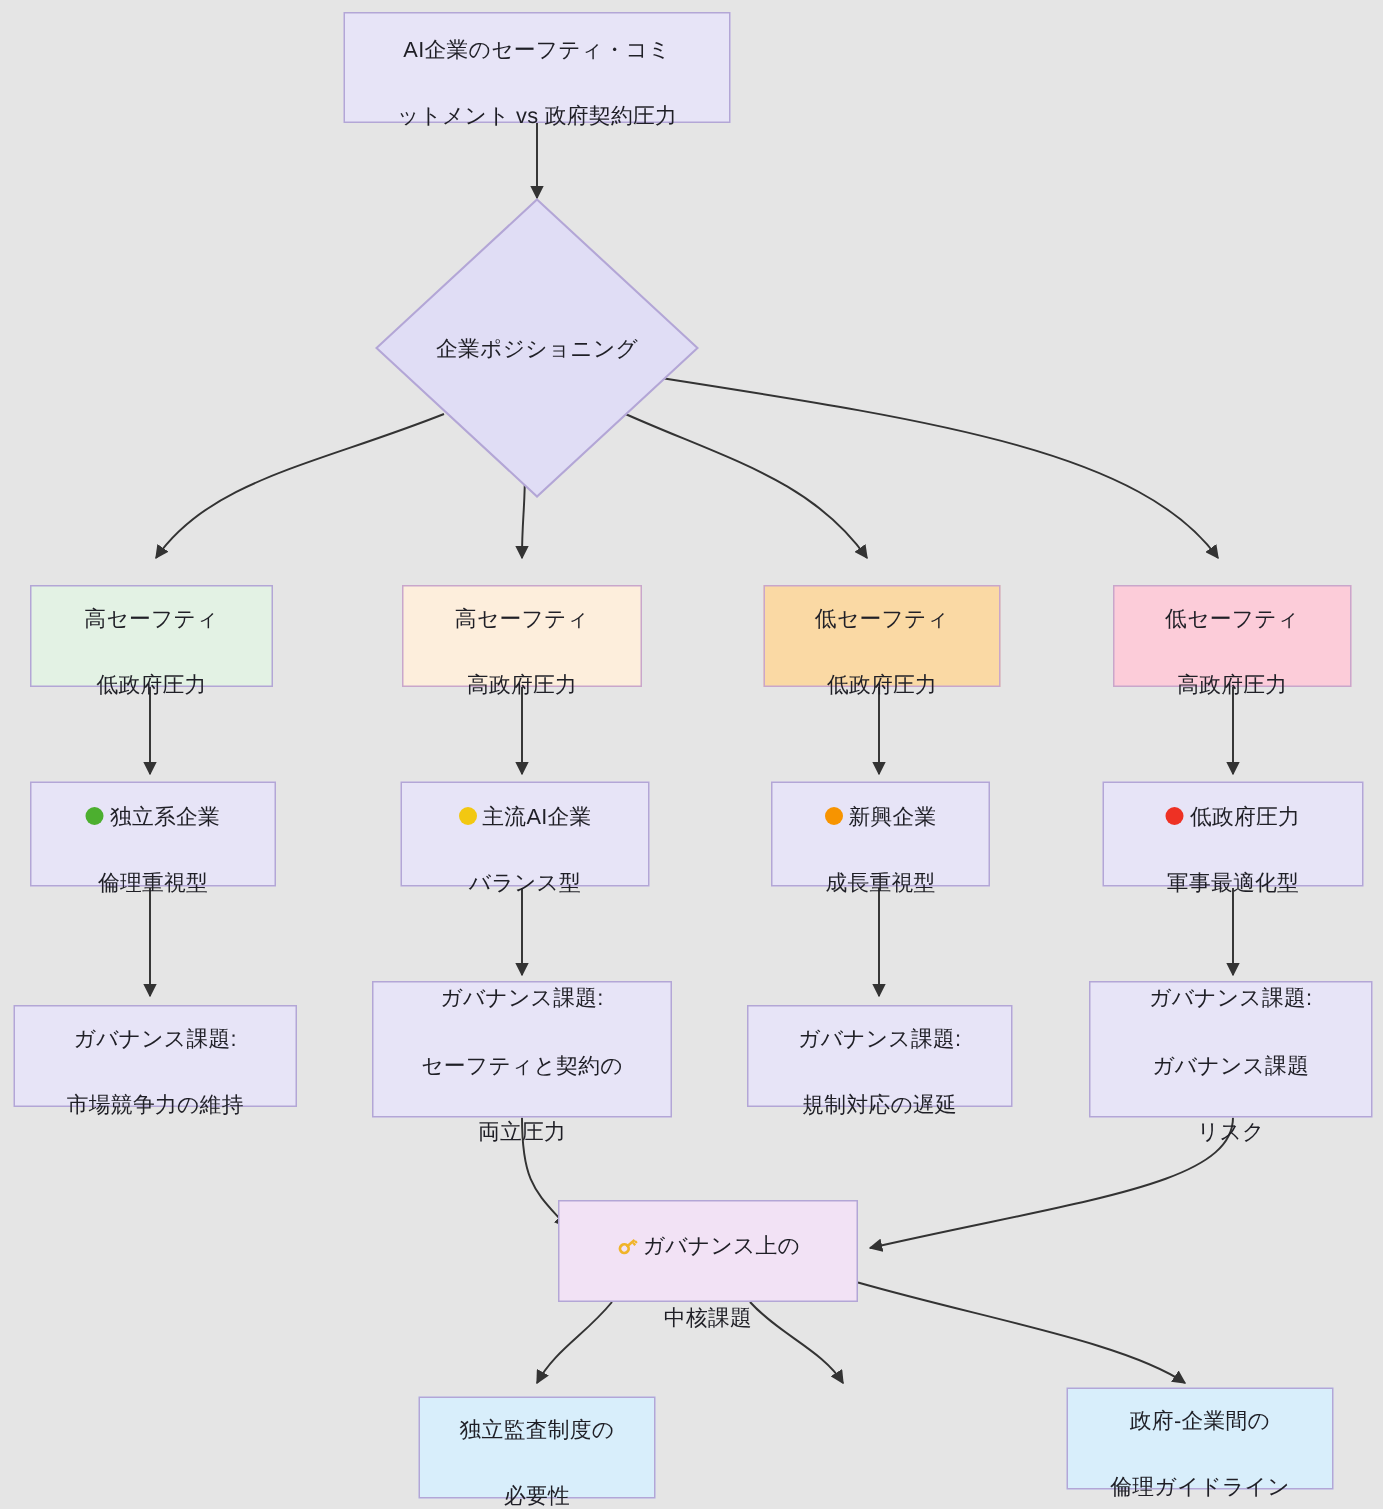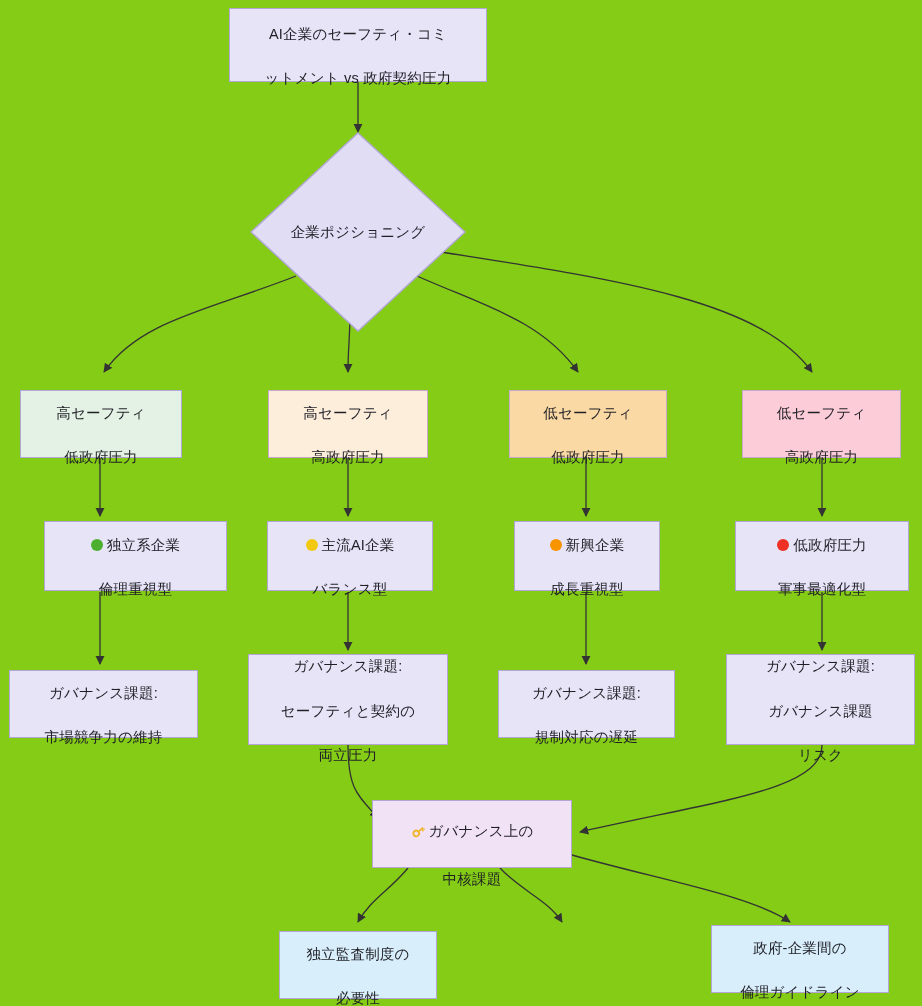--- a/index.html
+++ b/index.html
@@ -7,21 +7,21 @@
     padding: 0;
     background: #ffffff;
   }
   body {
     font-family: "Liberation Sans", "DejaVu Sans", sans-serif;
   }
   #canvas {
     position: relative;
     width: 922px;
     height: 1006px;
-    background: #84cc16;
+    background: #e5e5e5;
     overflow: hidden;
   }
   #edges {
     position: absolute;
     left: 0;
     top: 0;
     width: 922px;
     height: 1006px;
     pointer-events: none;
   }
@@ -161,21 +161,21 @@
     </div>
   </div>
 
   <div class="node fill-pink" style="left:742px; top:390px; width:159px; height:68px;">
     <div class="inner">
       <span>低セーフティ</span><br>
       <span>高政府圧力</span>
     </div>
   </div>
 
-  <div class="node fill-lavender" style="left:20px; top:521px; width:183px; height:70px;margin-left:24px;">
+  <div class="node fill-lavender" style="left:20px; top:521px; width:164px; height:70px;">
     <div class="inner">
       <span class="dot" style="background:#4caf2f;"></span><span>独立系企業</span><br>
       <span>倫理重視型</span>
     </div>
   </div>
 
   <div class="node fill-lavender" style="left:267px; top:521px; width:166px; height:70px;">
     <div class="inner">
       <span class="dot" style="background:#f2c811;"></span><span>主流AI企業</span><br>
       <span>バランス型</span>

